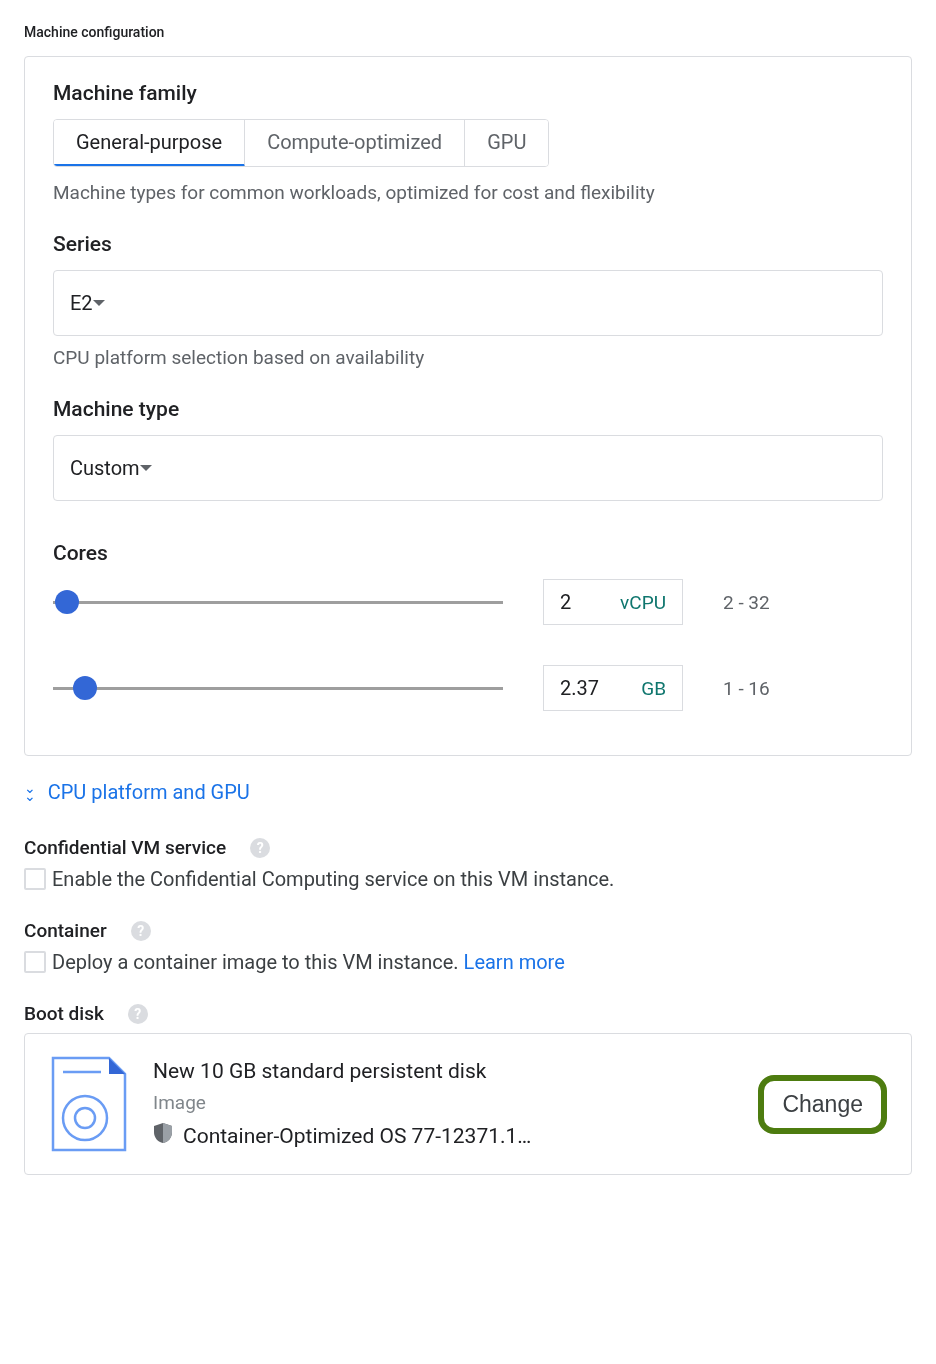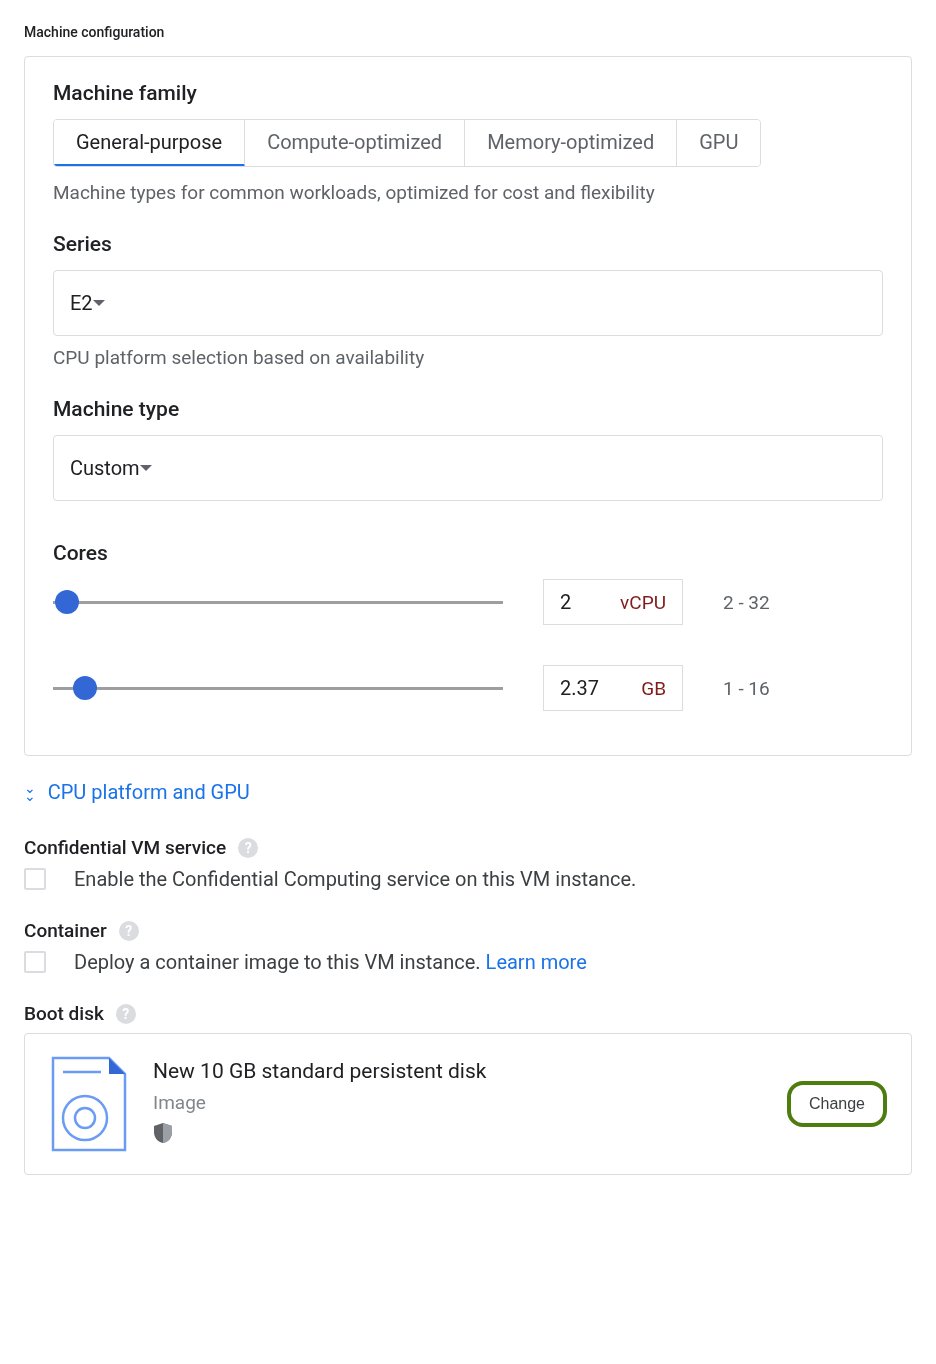--- a/index.html
+++ b/index.html
@@ -108,21 +108,21 @@
     .value-box {
       border: 1px solid #dadce0;
       padding: 10px 16px;
       display: flex;
       align-items: center;
       gap: 24px;
       min-width: 140px;
       justify-content: space-between;
     }
     .value-box .val { font-size: 20px; color: #202124; }
-    .value-box .unit { font-size: 19px; color: #7f1d1d; }
+    .value-box .unit { font-size: 19px; color: #0f766e; }
     .range-text { font-size: 19px; color: #5f6368; }
     .expand-link {
       display: flex;
       align-items: center;
       gap: 12px;
       color: #1a73e8;
       font-size: 20px;
       cursor: pointer;
       margin-bottom: 32px;
     }
@@ -130,21 +130,21 @@
       color: #1a73e8;
       line-height: 0.6;
       display: flex;
       flex-direction: column;
       font-size: 14px;
     }
     .subsection { margin-bottom: 28px; }
     .sub-title-row {
       display: flex;
       align-items: center;
-      gap: 12px;
+      gap: 24px;
       margin-bottom: 8px;
     }
     .sub-title {
       font-size: 19px;
       font-weight: 500;
       color: #202124;
     }
     .help-icon {
       width: 20px; height: 20px;
       border-radius: 50%;
@@ -152,21 +152,21 @@
       color: #fff;
       font-size: 14px;
       font-weight: 700;
       display: inline-flex;
       align-items: center;
       justify-content: center;
     }
     .check-row {
       display: flex;
       align-items: center;
-      gap: 28px;
+      gap: 6px;
       font-size: 20px;
       color: #3c4043;
     }
     .checkbox {
       width: 22px; height: 22px;
       border: 2px solid #dadce0;
       border-radius: 2px;
       cursor: pointer;
       flex-shrink: 0;
     }
@@ -194,43 +194,42 @@
       font-size: 21px;
       color: #202124;
     }
     .os-name {
       white-space: nowrap;
       overflow: hidden;
       text-overflow: ellipsis;
       max-width: 420px;
     }
     .change-btn {
-      border: 4px solid #4d7c0f;
+      border: 6px solid #4d7c0f;
       border-radius: 16px;
       padding: 10px 18px;
-      font-size: 16px;
+      font-size: 23px;
       color: #3c4043;
       background: #fff;
       cursor: pointer;
       flex-shrink: 0;
     }
   </style>
 </head>
 <body>
 
 <div class="section-title">Machine configuration</div>
 
 <div class="card">
 
   <div class="field-label">Machine family</div>
 
   <div class="tabs">
     <div class="tab active">General-purpose</div>
     <div class="tab">Compute-optimized</div>
-    <div class="tab">Memory-optimized</div>
     <div class="tab">GPU</div>
   </div>
 
   <div class="helper-text">Machine types for common workloads, optimized for cost and flexibility</div>
 
   <div class="field-label">Series</div>
   <div class="select">
     <span>E2</span>
     <span class="caret"></span>
   </div>
@@ -323,17 +322,18 @@
     <div class="disk-info">
       <div class="disk-title">New 10 GB standard persistent disk</div>
       <div class="disk-sub">Image</div>
       <div class="disk-image-row">
         <span>
           <svg width="20" height="22" viewBox="0 0 20 22">
             <path d="M10 1 L19 4 V10 C19 16 15 20 10 21 C5 20 1 16 1 10 V4 Z" fill="#5f6368"></path>
             <path d="M10 1 L19 4 V10 C19 16 15 20 10 21 V1 Z" fill="#9aa0a6"></path>
           </svg>
         </span>
+        <span class="os-name">Container-Optimized OS 77-12371.1…</span>
       </div>
     </div>
     <button class="change-btn">Change</button>
   </div>
 </div>
 
 </body></html>

